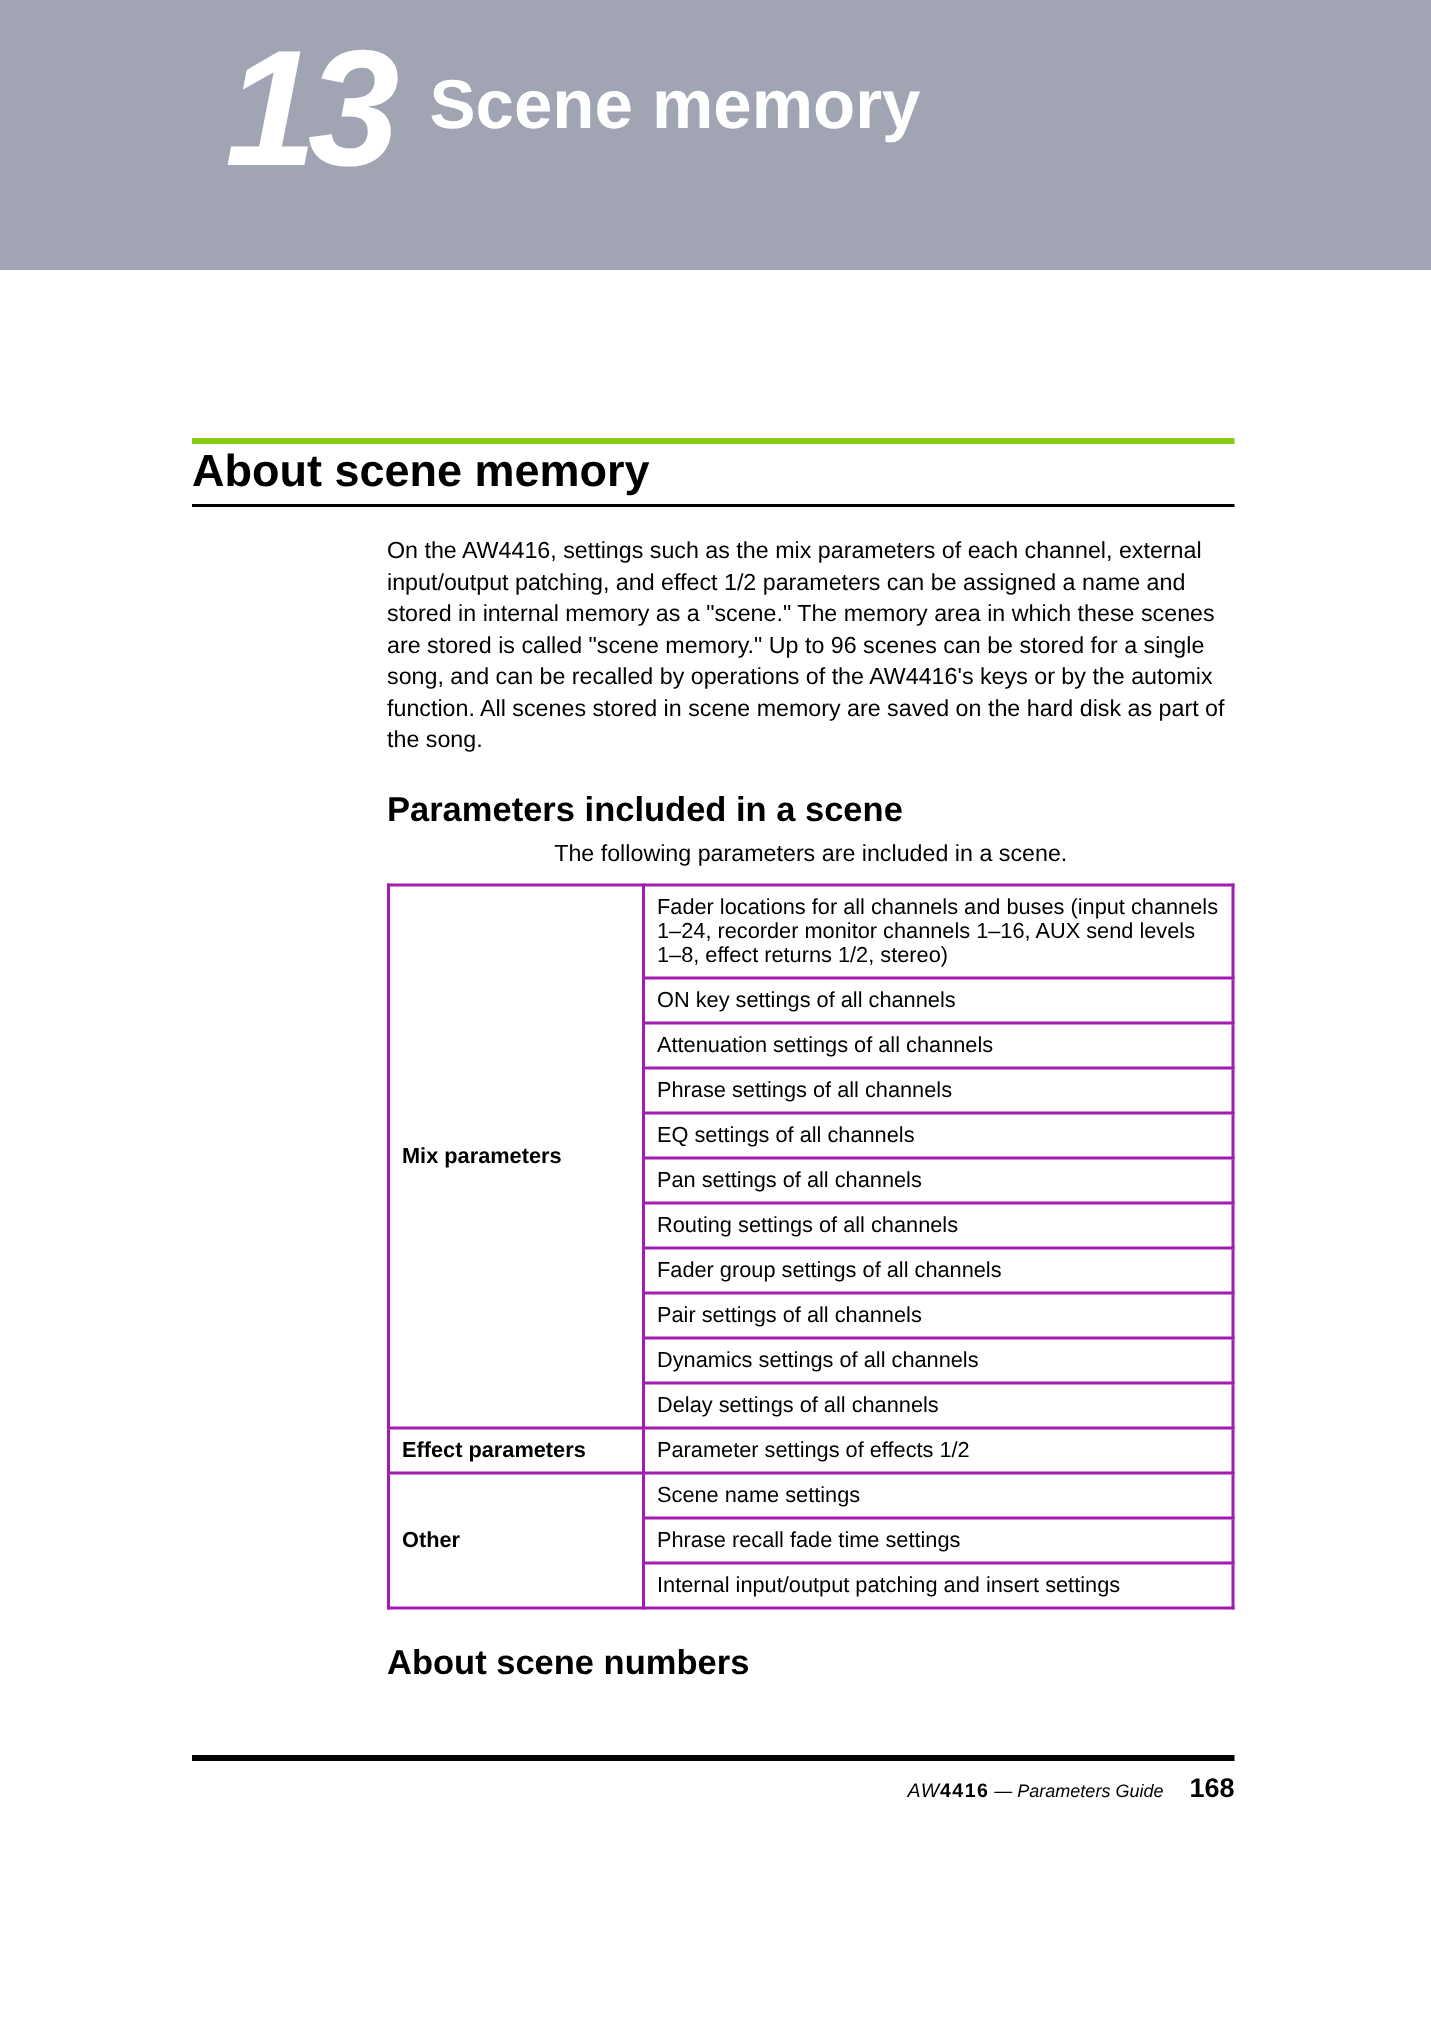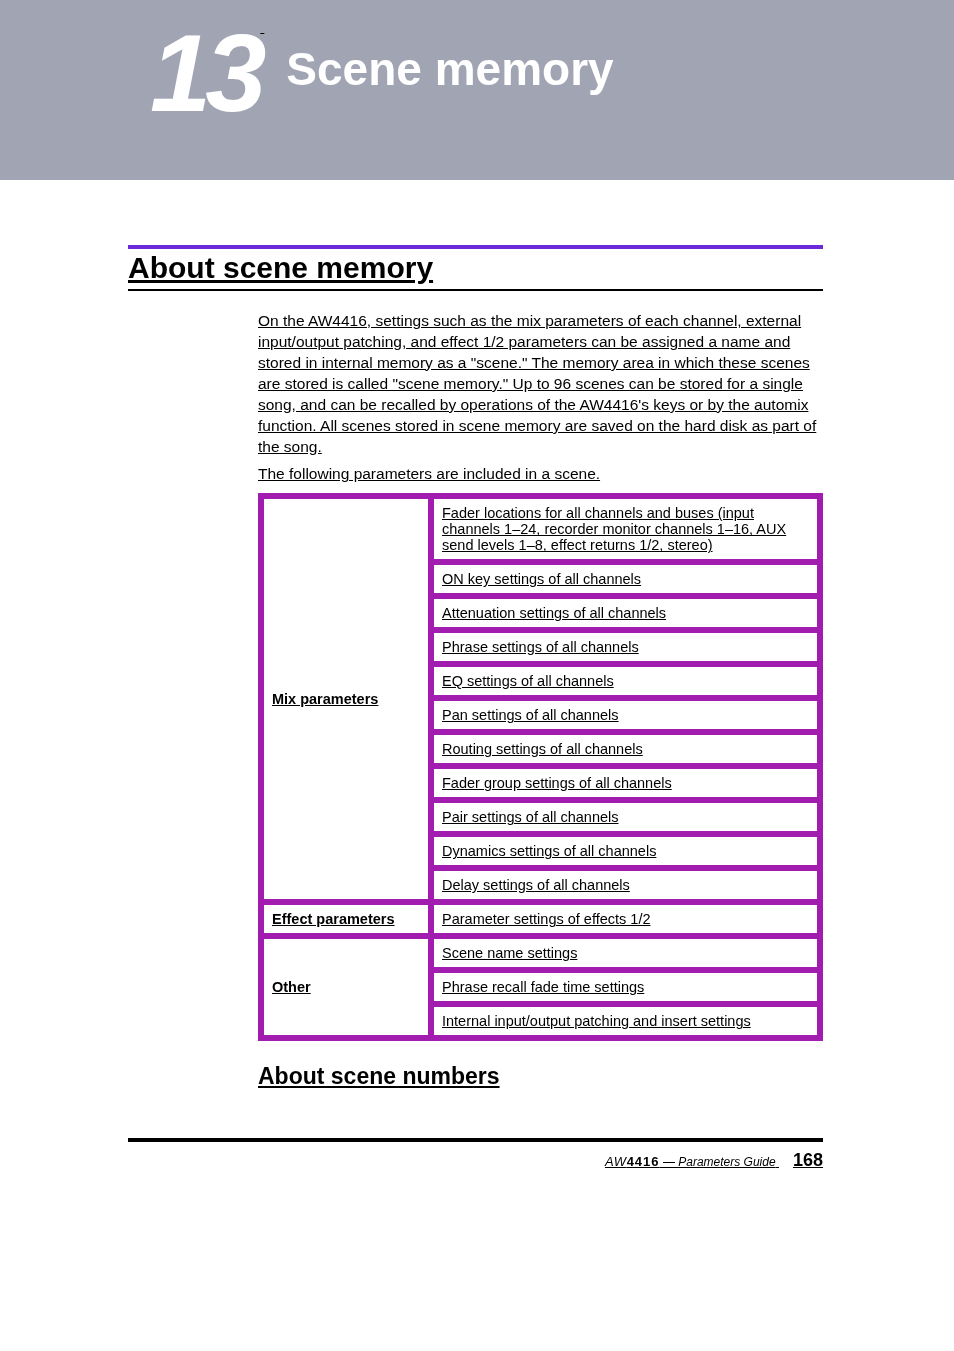--- a/index.html
+++ b/index.html
@@ -3,21 +3,21 @@
 <meta charset="utf-8">
 <style>
   * { margin: 0; padding: 0; box-sizing: border-box; }
   body {
     font-family: "Times New Roman", Georgia, serif;
     background: #fff;
     width: 954px;
     margin: 0 auto;
     color: #000;
   }
-  .page { padding: 0; text-decoration: underline; }
+  .page { padding: 0; }
   .banner {
     background: #a1a4b3;
     height: 180px;
     padding: 18px 0 0 150px;
     position: relative;
   }
   .chapter-num {
     font-family: "Arial Black", Arial, sans-serif;
     font-size: 110px;
     font-weight: 900;
@@ -43,23 +43,23 @@
     font-size: 15.5px;
     text-align: left;
     margin: 40px 0 0 258px;
     color: #000;
     width: 560px;
   }
   .section-heading {
     font-family: "Arial Black", Arial, sans-serif;
     font-size: 30px;
     font-weight: 900;
-    margin: 65px 0 0 128px;
+    margin: 112px 0 0 128px;
     width: 695px;
-    border-top: 4px solid #6d28d9;
+    border-top: 4px solid #84cc16;
     border-bottom: 2px solid #000;
     padding: 2px 0 4px 0;
   }
   .body-text {
     font-family: Arial, sans-serif;
     font-size: 15.5px;
     line-height: 1.35;
     margin: 20px 0 0 258px;
     width: 565px;
   }
@@ -68,30 +68,31 @@
     font-size: 23px;
     font-weight: 700;
     margin: 22px 0 0 258px;
     width: 565px;
   }
   .sub-intro {
     font-family: Arial, sans-serif;
     font-size: 15.5px;
     margin: 8px 0 0 258px;
     width: 565px;
+    text-align: center;
   }
   table.param-table {
     border-collapse: collapse;
     margin: 10px 0 0 258px;
     width: 565px;
     font-family: Arial, sans-serif;
     font-size: 14.5px;
   }
   table.param-table td, table.param-table th {
-    border: 6px solid #a21caf;
+    border: 2px solid #a21caf;
     padding: 6px 8px;
     text-align: left;
     vertical-align: middle;
     font-weight: 400;
   }
   table.param-table th {
     font-weight: 700;
     width: 170px;
     margin-left: 28px;
   }
@@ -129,20 +130,21 @@
   <div class="banner">
     <span class="chapter-num">13</span>
     <span class="chapter-title">Scene memory</span>
   </div>
 
 
   <h1 class="section-heading">About scene memory</h1>
 
   <p class="body-text">On the AW4416, settings such as the mix parameters of each channel, external input/output patching, and effect 1/2 parameters can be assigned a name and stored in internal memory as a "scene." The memory area in which these scenes are stored is called "scene memory." Up to 96 scenes can be stored for a single song, and can be recalled by operations of the AW4416's keys or by the automix function. All scenes stored in scene memory are saved on the hard disk as part of the song.</p>
 
+  <h2 class="subheading">Parameters included in a scene</h2>
   <p class="sub-intro">The following parameters are included in a scene.</p>
 
   <table class="param-table">
     <tbody>
         <tr>
       <th rowspan="11">Mix parameters</th>
       <td>Fader locations for all channels and buses (input channels 1–24, recorder monitor channels 1–16, AUX send levels 1–8, effect returns 1/2, stereo)</td>
     </tr>
     <tr>
           <td>ON key settings of all channels</td>

